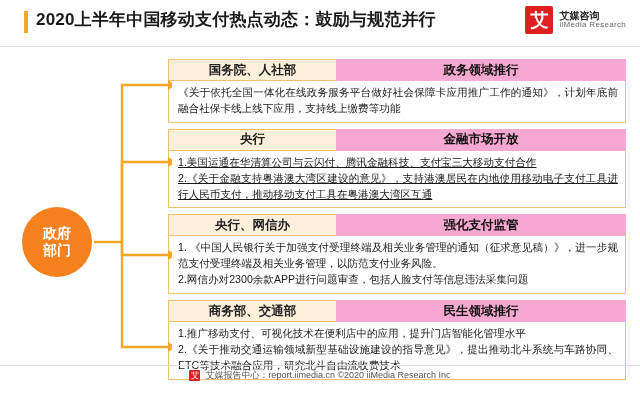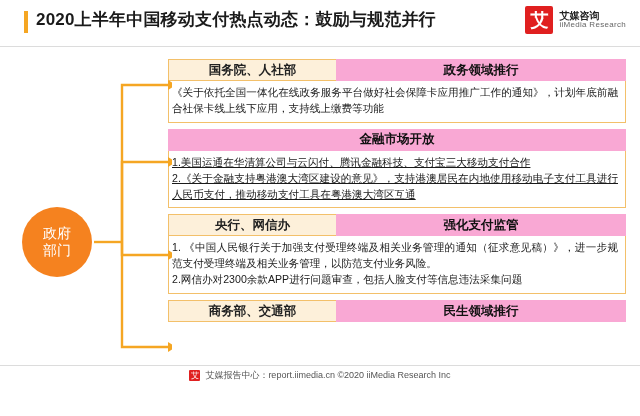--- a/index.html
+++ b/index.html
@@ -84,21 +84,21 @@
   .root-node {
     position: absolute;
     left: 22px;
     top: 160px;
     width: 70px;
     height: 70px;
     border-radius: 50%;
     background: #f5821f;
     color: #ffffff;
     font-size: 14px;
-    font-weight: normal;
+    font-weight: bold;
     display: flex;
     flex-direction: column;
     align-items: center;
     justify-content: center;
     line-height: 1.25;
     z-index: 3;
   }
   .connector {
     position: absolute;
     left: 92px;
@@ -143,21 +143,21 @@
     font-size: 12.5px;
     font-weight: bold;
     color: #111;
     background: #f9a8d4;
     box-sizing: border-box;
   }
   .branch-body {
     border: 1px solid #f3c06a;
     border-top: none;
     background: #ffffff;
-    padding: 4px 7px 5px 3px;
+    padding: 4px 7px 5px 9px;
     font-size: 10.6px;
     line-height: 1.5;
     color: #1a1a1a;
     box-sizing: border-box;
     text-align: justify;
   }
   
   .footer {
     position: absolute;
     left: 0;
@@ -225,40 +225,43 @@
       <div class="branch">
         <div class="branch-head">
           <div class="head-left">国务院、人社部</div>
           <div class="head-right">政务领域推行</div>
         </div>
         <div class="branch-body" style="white-space: pre-line;">《关于依托全国一体化在线政务服务平台做好社会保障卡应用推广工作的通知》，计划年底前融合社保卡线上线下应用，支持线上缴费等功能</div>
       </div>
 
       <div class="branch">
         <div class="branch-head">
+          <div class="head-left">央行</div>
           <div class="head-right">金融市场开放</div>
         </div>
         <div class="branch-body" style="white-space: pre-line; text-decoration: underline;">1.美国运通在华清算公司与云闪付、腾讯金融科技、支付宝三大移动支付合作
 2.《关于金融支持粤港澳大湾区建设的意见》，支持港澳居民在内地使用移动电子支付工具进行人民币支付，推动移动支付工具在粤港澳大湾区互通</div>
       </div>
 
       <div class="branch">
         <div class="branch-head">
           <div class="head-left">央行、网信办</div>
           <div class="head-right">强化支付监管</div>
         </div>
         <div class="branch-body" style="white-space: pre-line;">1. 《中国人民银行关于加强支付受理终端及相关业务管理的通知（征求意见稿）》，进一步规范支付受理终端及相关业务管理，以防范支付业务风险。
 2.网信办对2300余款APP进行问题审查，包括人脸支付等信息违法采集问题</div>
       </div>
 
       <div class="branch">
         <div class="branch-head">
           <div class="head-left">商务部、交通部</div>
           <div class="head-right">民生领域推行</div>
         </div>
+        <div class="branch-body" style="white-space: pre-line;">1.推广移动支付、可视化技术在便利店中的应用，提升门店智能化管理水平
+2.《关于推动交通运输领域新型基础设施建设的指导意见》，提出推动北斗系统与车路协同、ETC等技术融合应用，研究北斗自由流收费技术</div>
       </div>
 
     </div>
   </div>
 
   <div class="footer">
     <div class="footer-logo">艾</div>
     <span>艾媒报告中心：report.iimedia.cn    ©2020  iiMedia Research Inc</span>
   </div>
 

